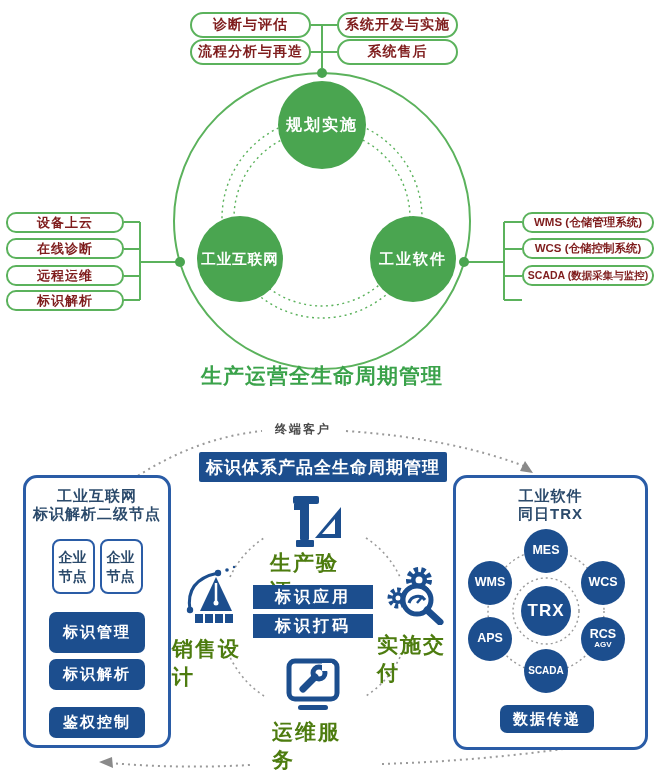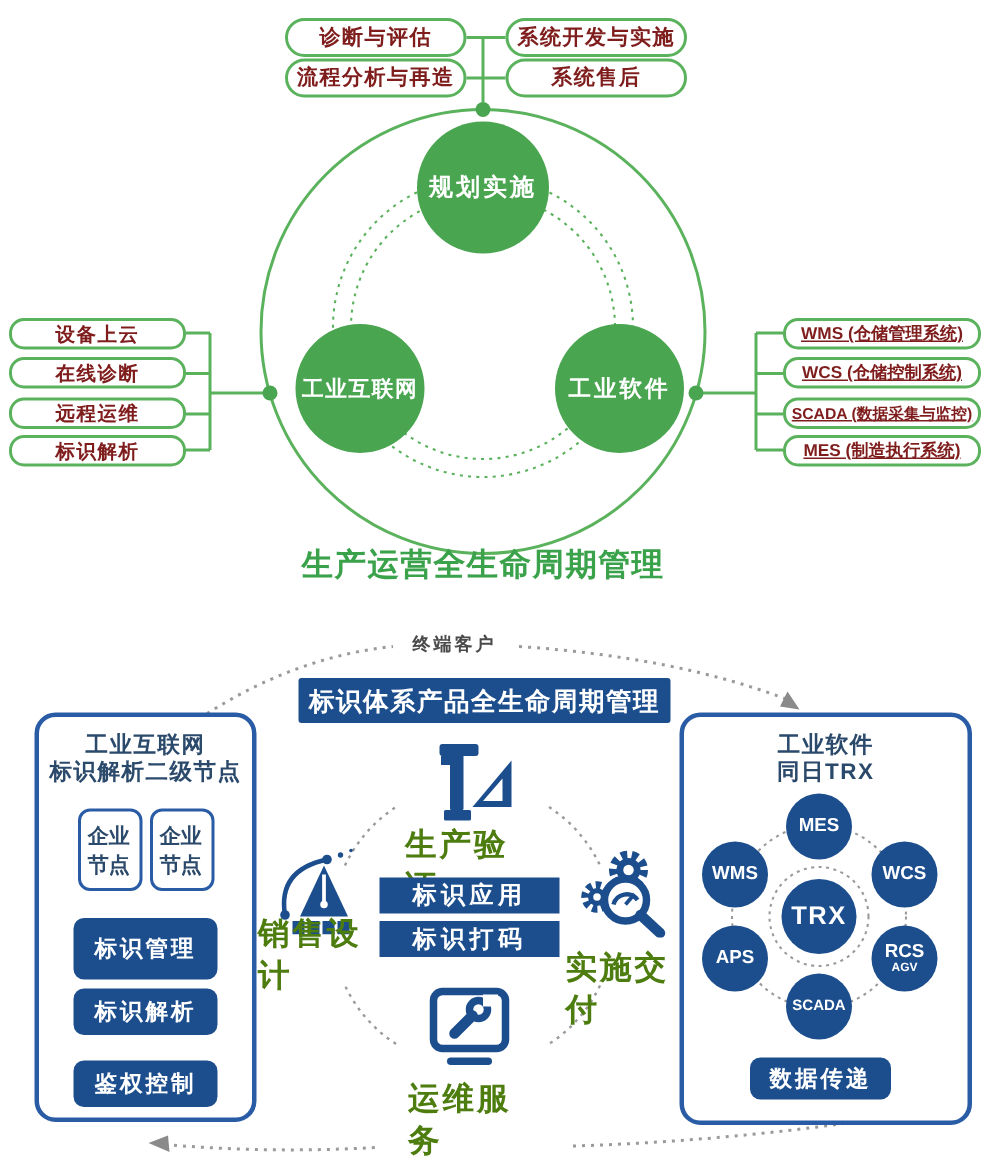--- a/index.html
+++ b/index.html
@@ -5,21 +5,21 @@
   html,body{margin:0;padding:0;background:#fff;}
   .stage{position:relative;width:660px;height:780px;background:#fff;overflow:hidden;
          font-family:"Liberation Sans",sans-serif;}
   .underlay{position:absolute;left:0;top:0;pointer-events:none;}
   
   .pill{position:absolute;box-sizing:border-box;border:2px solid #5bb25c;border-radius:13px;
         background:#fff;color:#7f1d1d;font-weight:bold;
         display:flex;align-items:center;justify-content:center;letter-spacing:1px;}
   .branch{height:26px;font-size:14px;}
   .lpill{left:6px;width:118px;height:21px;font-size:13px;border-radius:10px;}
-  .rpill{left:522px;width:132px;height:21px;font-size:11.5px;border-radius:10px;letter-spacing:0;text-decoration:underline;}
+  .rpill{left:522px;width:132px;height:21px;font-size:11.5px;border-radius:10px;letter-spacing:0;}
   .rpill.small{font-size:10.5px;}
   .gcircle{position:absolute;border-radius:50%;background:#4aa550;color:#fff;font-weight:bold;
            display:flex;align-items:center;justify-content:center;letter-spacing:2px;}
   .sec-title{position:absolute;left:150px;top:362px;width:344px;text-align:center;
              font-size:21px;font-weight:bold;color:#3aa24a;letter-spacing:1px;}
   
   .graytext{position:absolute;color:#4a4a4a;font-weight:bold;font-size:12px;text-align:center;letter-spacing:2px;}
   .banner{position:absolute;left:199px;top:452px;width:248px;height:30px;background:#1c4e8e;
           color:#fff;font-weight:bold;font-size:17px;display:flex;align-items:center;
           justify-content:center;letter-spacing:1px;border-radius:2px;}
@@ -97,21 +97,20 @@
   <div class="gcircle" style="left:370px;top:216px;width:86px;height:86px;font-size:15px">工业软件</div>
 
   <div class="pill lpill" style="top:212px">设备上云</div>
   <div class="pill lpill" style="top:238px">在线诊断</div>
   <div class="pill lpill" style="top:265px">远程运维</div>
   <div class="pill lpill" style="top:290px">标识解析</div>
 
   <div class="pill rpill" style="top:212px">WMS (仓储管理系统)</div>
   <div class="pill rpill" style="top:238px">WCS (仓储控制系统)</div>
   <div class="pill rpill small" style="top:265px">SCADA (数据采集与监控)</div>
-  <div class="pill rpill" style="top:290px">MES (制造执行系统)</div>
 
   <div class="sec-title">生产运营全生命周期管理</div>
 
   <div class="graytext" style="left:243px;top:421px;width:120px">终端客户</div>
 
   <div class="banner">标识体系产品全生命周期管理</div>
 
   <div class="panel" style="left:23px;top:475px;width:148px;height:273px">
     <div class="panel-title" style="top:9px">工业互联网</div>
     <div class="panel-title" style="top:27px">标识解析二级节点</div>
@@ -150,21 +149,21 @@
     <path d="M34 12 L18 46 H50 Z" fill="#1c4e8e"></path>
     <line x1="34" y1="18" x2="34" y2="38" stroke="#fff" stroke-width="2.5"></line>
     <circle cx="34" cy="38" r="2.5" fill="#fff"></circle>
     <g fill="#1c4e8e">
       <rect x="13" y="49" width="8" height="9"></rect>
         <rect x="23" y="49" width="8" height="9"></rect>
       <rect x="33" y="49" width="8" height="9"></rect>
         <rect x="43" y="49" width="8" height="9"></rect>
     </g>
   </svg>
-  <div class="cycle-label" style="left:172px;top:608px;width:80px">销售设计</div>
+  <div class="cycle-label" style="left:172px;top:635px;width:80px">销售设计</div>
 
   <svg class="icon" style="left:385px;top:567px" width="60" height="58" viewBox="0 0 60 58">
     <circle cx="34" cy="13" r="10" fill="none" stroke="#1c4e8e" stroke-width="6" stroke-dasharray="4 3"></circle>
     <circle cx="34" cy="13" r="8" fill="#1c4e8e"></circle>
       <circle cx="34" cy="13" r="3.5" fill="#fff"></circle>
     <circle cx="13" cy="31" r="8" fill="none" stroke="#1c4e8e" stroke-width="5" stroke-dasharray="3.5 2.6"></circle>
     <circle cx="13" cy="31" r="6" fill="#1c4e8e"></circle>
       <circle cx="13" cy="31" r="2.5" fill="#fff"></circle>
     <circle cx="32" cy="33" r="14" fill="#fff" stroke="#1c4e8e" stroke-width="5"></circle>
     <line x1="42" y1="43" x2="55" y2="55" stroke="#1c4e8e" stroke-width="7" stroke-linecap="round"></line>

